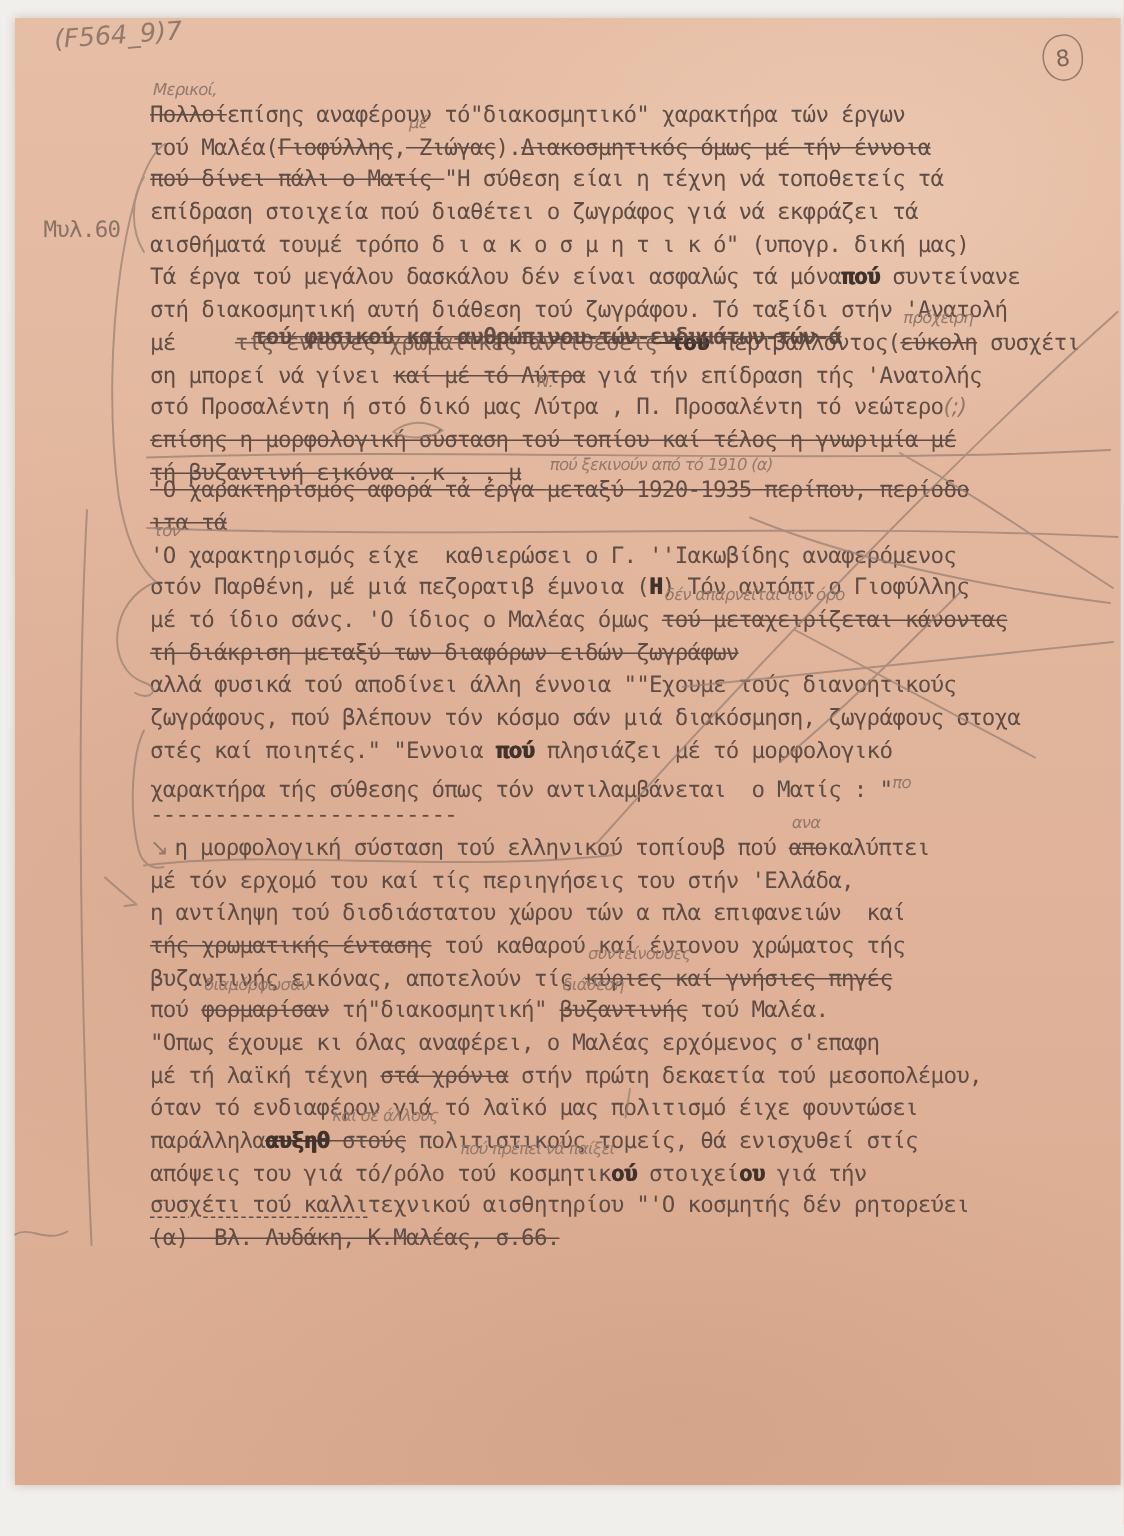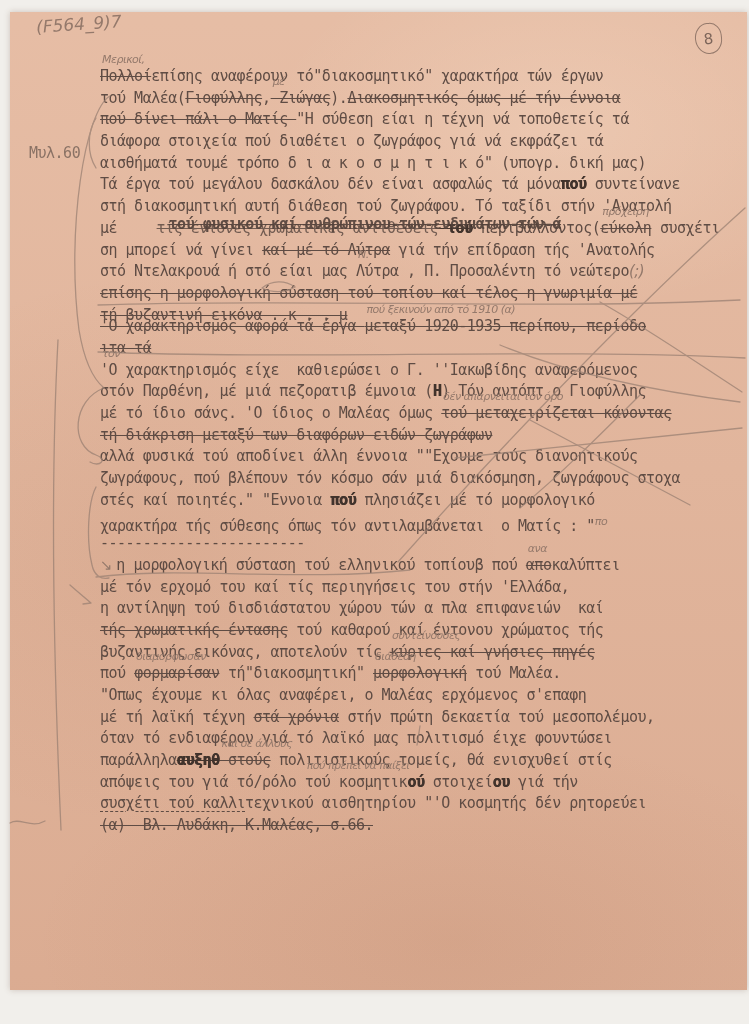--- a/index.html
+++ b/index.html
@@ -47,46 +47,46 @@
   <div id="header-left">(F564_9)7</div>
   <div id="page-circle">
     <span>8</span>
   </div>
   <div id="margin-note">Μυλ.60</div>
 
   <div id="typed-block">
       <div class="line"><span class="anno"><span class="seg strike">Πολλοί</span><span class="above hand">Μερικοί,</span></span><span class="seg ">επίσης αναφέρουν τό"διακοσμητικό" χαρακτήρα τών έργων</span></div>
       <div class="line"><span class="seg ">τού Μαλέα(</span><span class="seg strike">Γιοφύλλης</span><span class="seg ">,</span><span class="anno"><span class="seg strike"> Ζιώγας</span><span class="above hand">μέ</span></span><span class="seg ">).</span><span class="seg strike">Διακοσμητικός όμως μέ τήν έννοια</span></div>
       <div class="line"><span class="seg strike">πού δίνει πάλι ο Ματίς </span><span class="seg ">"Η σύθεση είαι η τέχνη νά τοποθετείς τά</span></div>
-      <div class="line"><span class="seg ">διάφορα στοιχεία πού διαθέτει ο ζωγράφος γιά νά εκφράζει τά</span></div>
+      <div class="line"><span class="seg ">επίδραση στοιχεία πού διαθέτει ο ζωγράφος γιά νά εκφράζει τά</span></div>
       <div class="line"><span class="seg ">αισθήματά τουμέ τρόπο δ ι α κ ο σ μ η τ ι κ ό" (υπογρ. δική μας)</span></div>
       <div class="line"><span class="seg ">Τά έργα τού μεγάλου δασκάλου δέν είναι ασφαλώς τά μόνα</span><span class="seg over">πού</span><span class="seg "> συντείνανε</span></div>
       <div class="line"><span class="seg ">στή διακοσμητική αυτή διάθεση τού ζωγράφου. Τό ταξίδι στήν 'Ανατολή</span></div>
       <div class="line"><span class="seg ">μέ </span><span class="anno"><span class="seg jumble">τίς έντονες χρωματικές αντιθέσεις</span><span class="overlay">τού φυσικού καί ανθρώπινου-τών-ενδυμάτων-τών-ά</span></span><span class="seg strike over"> τού</span><span class="seg "> περιβάλλοντος(</span><span class="anno"><span class="seg strike">εύκολη</span><span class="above hand">πρόχειρη</span></span><span class="seg "> συσχέτι</span></div>
       <div class="line"><span class="seg ">ση μπορεί νά γίνει </span><span class="seg strike">καί μέ τό Λύτρα</span><span class="seg "> γιά τήν επίδραση τής 'Ανατολής</span></div>
-      <div class="line"><span class="seg ">στό Ντελακρουά ή στό είαι μας </span><span class="anno"><span class="seg ">Λύτρα</span><span class="above hand">Ν.</span></span><span class="seg "> , Π. Προσαλέντη τό νεώτερο</span><span class="seg hand">(;)</span></div>
+      <div class="line"><span class="seg ">στό Προσαλέντη ή στό δικό μας </span><span class="anno"><span class="seg ">Λύτρα</span><span class="above hand">Ν.</span></span><span class="seg "> , Π. Προσαλέντη τό νεώτερο</span><span class="seg hand">(;)</span></div>
       <div class="line"><span class="seg strike">επίσης η μορφολογική σύσταση τού τοπίου καί τέλος η γνωριμία μέ</span></div>
       <div class="line"><span class="seg strike">τή βυζαντινή εικόνα . κ . . μ</span></div>
       <div class="line tight"><span class="seg strike">'Ο χαρακτηρισμός αφορά τά έργα </span><span class="anno"><span class="seg strike">μεταξύ 1920-1935</span><span class="above hand">πού ξεκινούν από τό 1910 (α)</span></span><span class="seg strike"> περίπου, περίοδο</span></div>
       <div class="line"><span class="seg strike">ιτα τά</span></div>
       <div class="line"><span class="anno"><span class="seg ">'Ο χαρακτηρισμός είχε  καθιερώσει ο Γ. ''Ιακωβίδης αναφερόμενος</span><span class="above hand">τόν</span></span></div>
       <div class="line"><span class="seg ">στόν Παρθένη, μέ μιά πεζορατιβ έμνοια (</span><span class="seg over">Η</span><span class="seg ">) Τόν αντόπτ ο Γιοφύλλης</span></div>
       <div class="line"><span class="seg ">μέ τό ίδιο σάνς. 'Ο ίδιος ο Μαλέας όμως </span><span class="anno"><span class="seg strike">τού μεταχειρίζεται κάνοντας</span><span class="above hand">δέν απαρνείται τόν όρο</span></span></div>
       <div class="line"><span class="seg strike">τή διάκριση μεταξύ των διαφόρων ειδών ζωγράφων</span></div>
       <div class="line"><span class="seg ">αλλά φυσικά τού αποδίνει άλλη έννοια ""Εχουμε τούς διανοητικούς</span></div>
       <div class="line"><span class="seg ">ζωγράφους, πού βλέπουν τόν κόσμο σάν μιά διακόσμηση, ζωγράφους στοχα</span></div>
       <div class="line"><span class="seg ">στές καί ποιητές." "Εννοια </span><span class="seg over">πού</span><span class="seg "> πλησιάζει μέ τό μορφολογικό</span></div>
       <div class="line"><span class="seg ">χαρακτήρα τής σύθεσης όπως τόν αντιλαμβάνεται  ο Ματίς : "</span><span class="seg hand sup">πο</span></div>
       <div class="line"><span class="seg ">------------------------</span></div>
       <div class="line"><span class="seg hand">↘ </span><span class="seg ">η μορφολογική σύσταση τού ελληνικού τοπίουβ πού </span><span class="anno"><span class="seg strike">απο</span><span class="above hand">ανα</span></span><span class="seg ">καλύπτει</span></div>
       <div class="line"><span class="seg ">μέ τόν ερχομό του καί τίς περιηγήσεις του στήν 'Ελλάδα,</span></div>
       <div class="line"><span class="seg ">η αντίληψη τού δισδιάστατου χώρου τών α πλα επιφανειών  καί</span></div>
       <div class="line"><span class="seg strike">τής χρωματικής έντασης</span><span class="seg "> τού καθαρού καί έντονου χρώματος τής</span></div>
       <div class="line"><span class="seg ">βυζαντινής εικόνας, αποτελούν τίς </span><span class="anno"><span class="seg strike">κύριες καί γνήσιες πηγές</span><span class="above hand">συντείνουσες</span></span></div>
-      <div class="line"><span class="seg ">πού </span><span class="anno"><span class="seg strike">φορμαρίσαν</span><span class="above hand">διαμόρφωσαν</span></span><span class="seg "> τή"διακοσμητική" </span><span class="anno"><span class="seg strike">μορφολογική</span><span class="above hand">διάθεση</span></span><span class="seg "> τού Μαλέα.</span></div>
+      <div class="line"><span class="seg ">πού </span><span class="anno"><span class="seg strike">φορμαρίσαν</span><span class="above hand">διαμόρφωσαν</span></span><span class="seg "> τή"διακοσμητική" </span><span class="anno"><span class="seg strike">βυζαντινής</span><span class="above hand">διάθεση</span></span><span class="seg "> τού Μαλέα.</span></div>
       <div class="line"><span class="seg ">"Οπως έχουμε κι όλας αναφέρει, ο Μαλέας ερχόμενος σ'επαφη</span></div>
       <div class="line"><span class="seg ">μέ τή λαϊκή τέχνη </span><span class="seg strike">στά χρόνια</span><span class="seg "> στήν πρώτη δεκαετία τού μεσοπολέμου,</span></div>
       <div class="line"><span class="seg ">όταν τό ενδιαφέρον γιά τό λαϊκό μας πολιτισμό έιχε φουντώσει</span></div>
       <div class="line"><span class="seg ">παράλληλα</span><span class="seg strike over">αυξηθ</span><span class="anno"><span class="seg strike"> στούς</span><span class="above hand">καί σέ άλλους</span></span><span class="seg "> πολιτιστικούς τομείς, θά ενισχυθεί στίς</span></div>
       <div class="line"><span class="seg ">απόψεις του γιά τό/ρόλο </span><span class="anno"><span class="seg ">τού</span><span class="above hand">πού πρέπει νά παίξει</span></span><span class="seg "> κοσμητικ</span><span class="seg over">ού</span><span class="seg "> στοιχεί</span><span class="seg over">ου</span><span class="seg "> γιά τήν</span></div>
       <div class="line"><span class="seg udash">συσχέτι τού καλλι</span><span class="seg ">τεχνικού αισθητηρίου "'Ο κοσμητής δέν ρητορεύει</span></div>
       <div class="line"><span class="seg strike">(α)  Βλ. Λυδάκη, Κ.Μαλέας, σ.66.</span></div>
     </div>
 
   <svg id="pencil-svg" width="749" height="1024" viewBox="0 0 749 1024">

